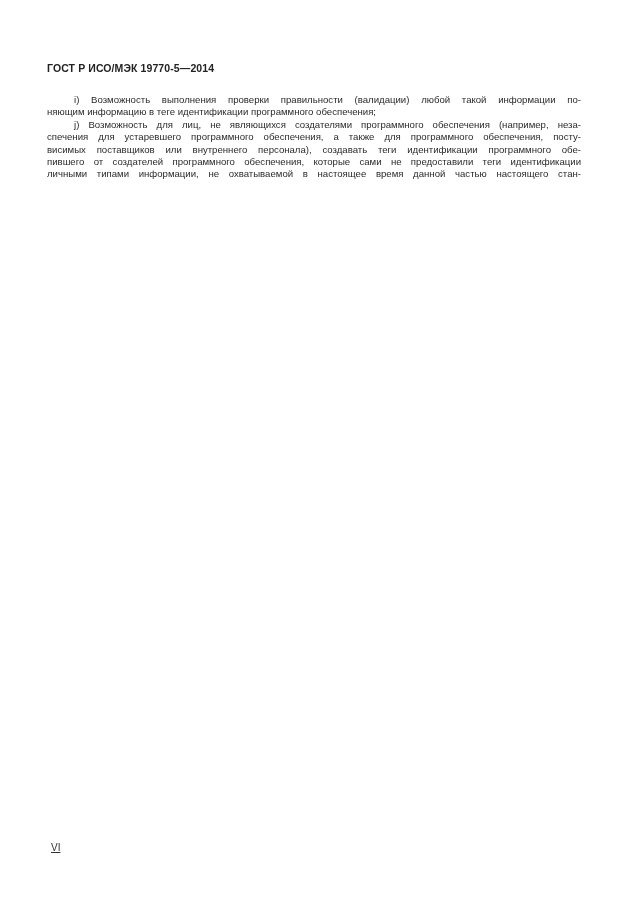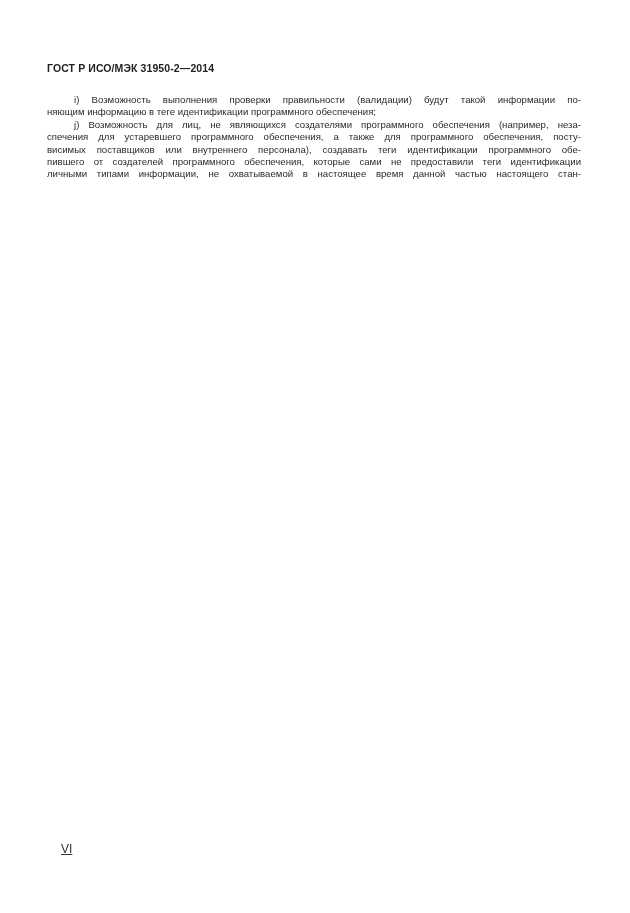--- a/index.html
+++ b/index.html
@@ -40,35 +40,35 @@
     height: 12.4px;
   }
   .line.last {
     text-align-last: left;
   }
   .line.first {
     padding-left: 27px;
   }
   .page-number {
     position: absolute;
-    left: 61px;
+    left: 51px;
     top: 842px;
-    font-size: 12px;
+    font-size: 10px;
     color: #333;
     text-decoration: underline;
   }
 </style>
 </head>
 <body>
 
-<div class="page-header">ГОСТ Р ИСО/МЭК 31950-2—2014</div>
+<div class="page-header">ГОСТ Р ИСО/МЭК 19770-5—2014</div>
 
 <div class="body-text">
   <div class="paragraph">
-    <span class="line first">i) Возможность выполнения проверки правильности (валидации) будут такой информации по-</span>
+    <span class="line first">i) Возможность выполнения проверки правильности (валидации) любой такой информации по-</span>
     <span class="line last">няющим информацию в теге идентификации программного обеспечения;</span>
   </div>
   <div class="paragraph">
     <span class="line first">j) Возможность для лиц, не являющихся создателями программного обеспечения (например, неза-</span>
     <span class="line">спечения для устаревшего программного обеспечения, а также для программного обеспечения, посту-</span>
     <span class="line">висимых поставщиков или внутреннего персонала), создавать теги идентификации программного обе-</span>
     <span class="line">пившего от создателей программного обеспечения, которые сами не предоставили теги идентификации</span>
   </div>
   <div class="paragraph">
     <span class="line">личными типами информации, не охватываемой в настоящее время данной частью настоящего стан-</span>

